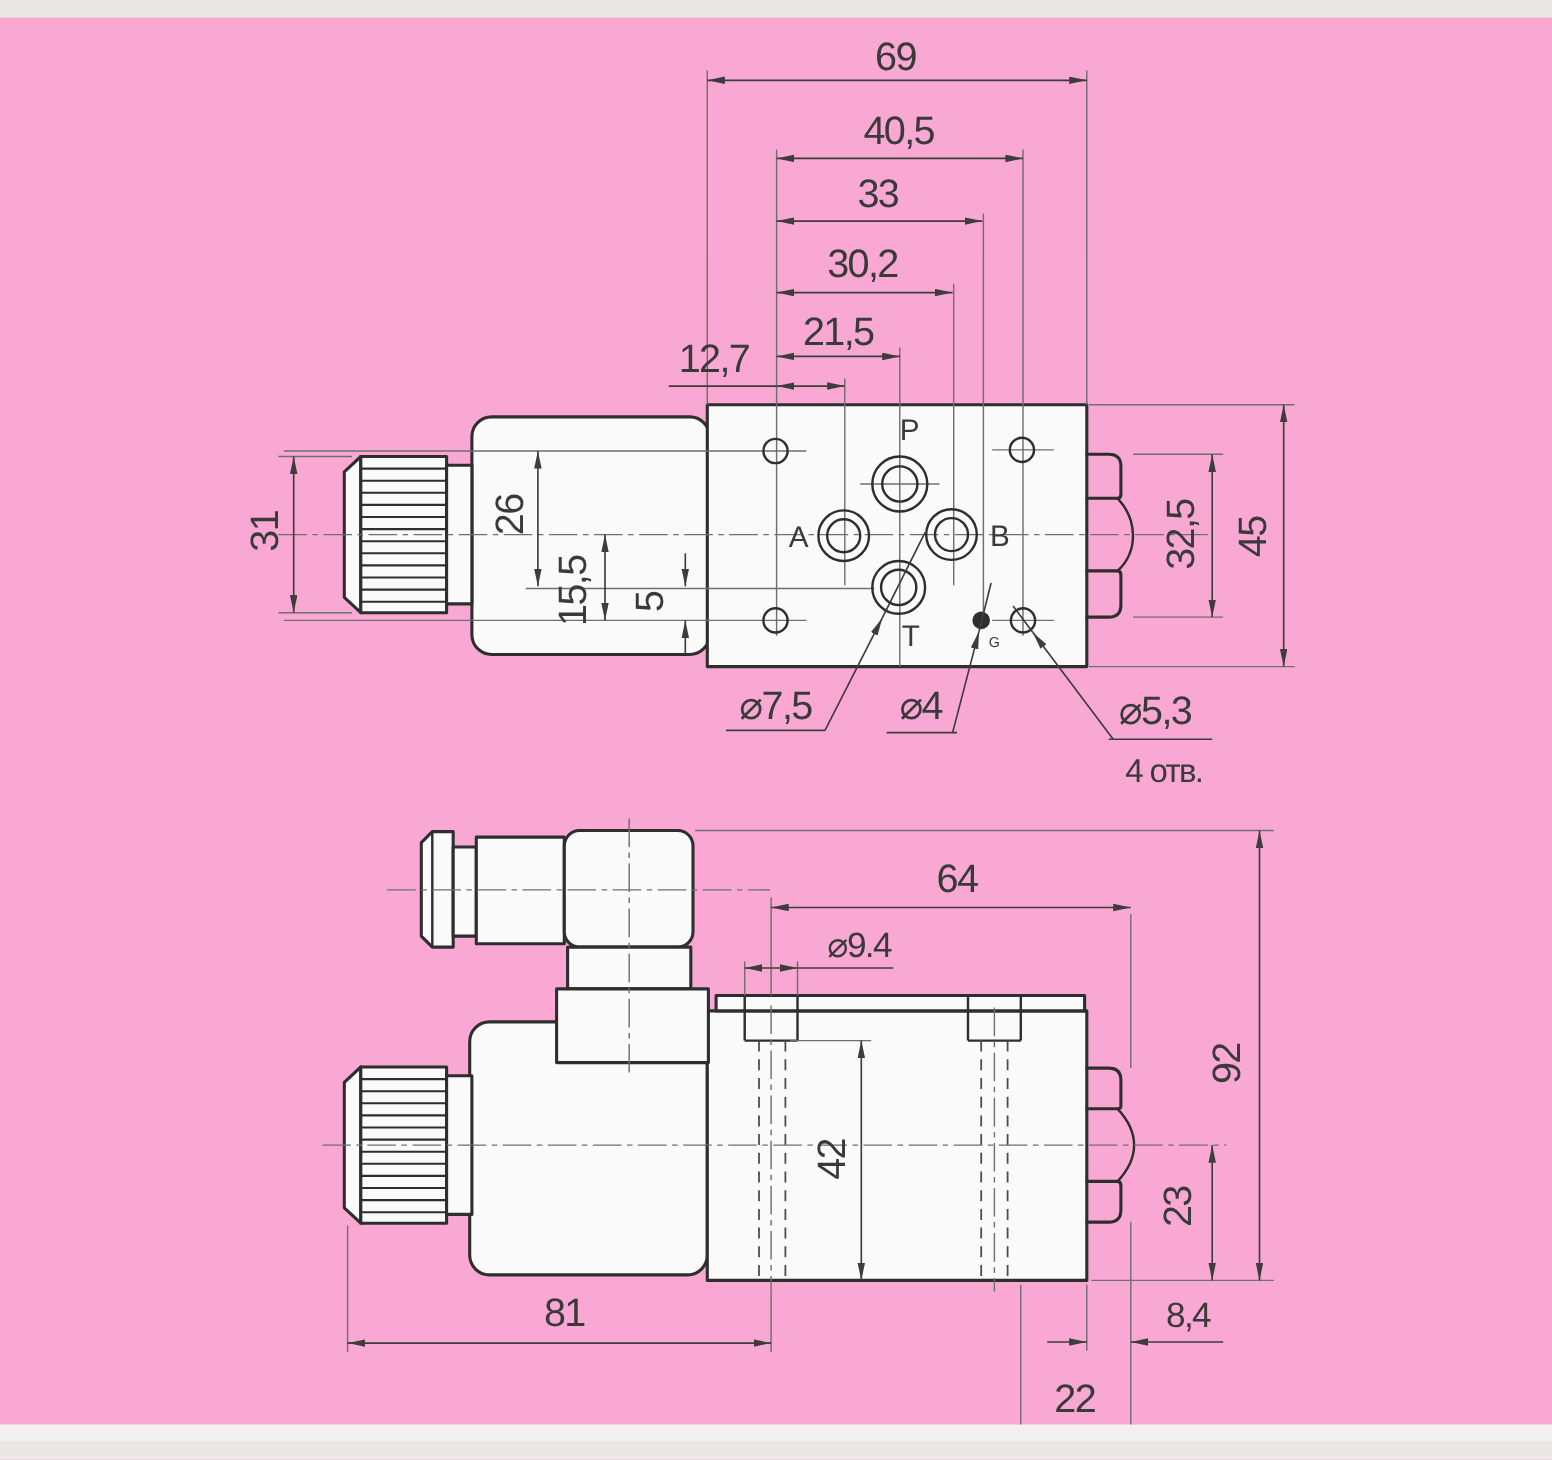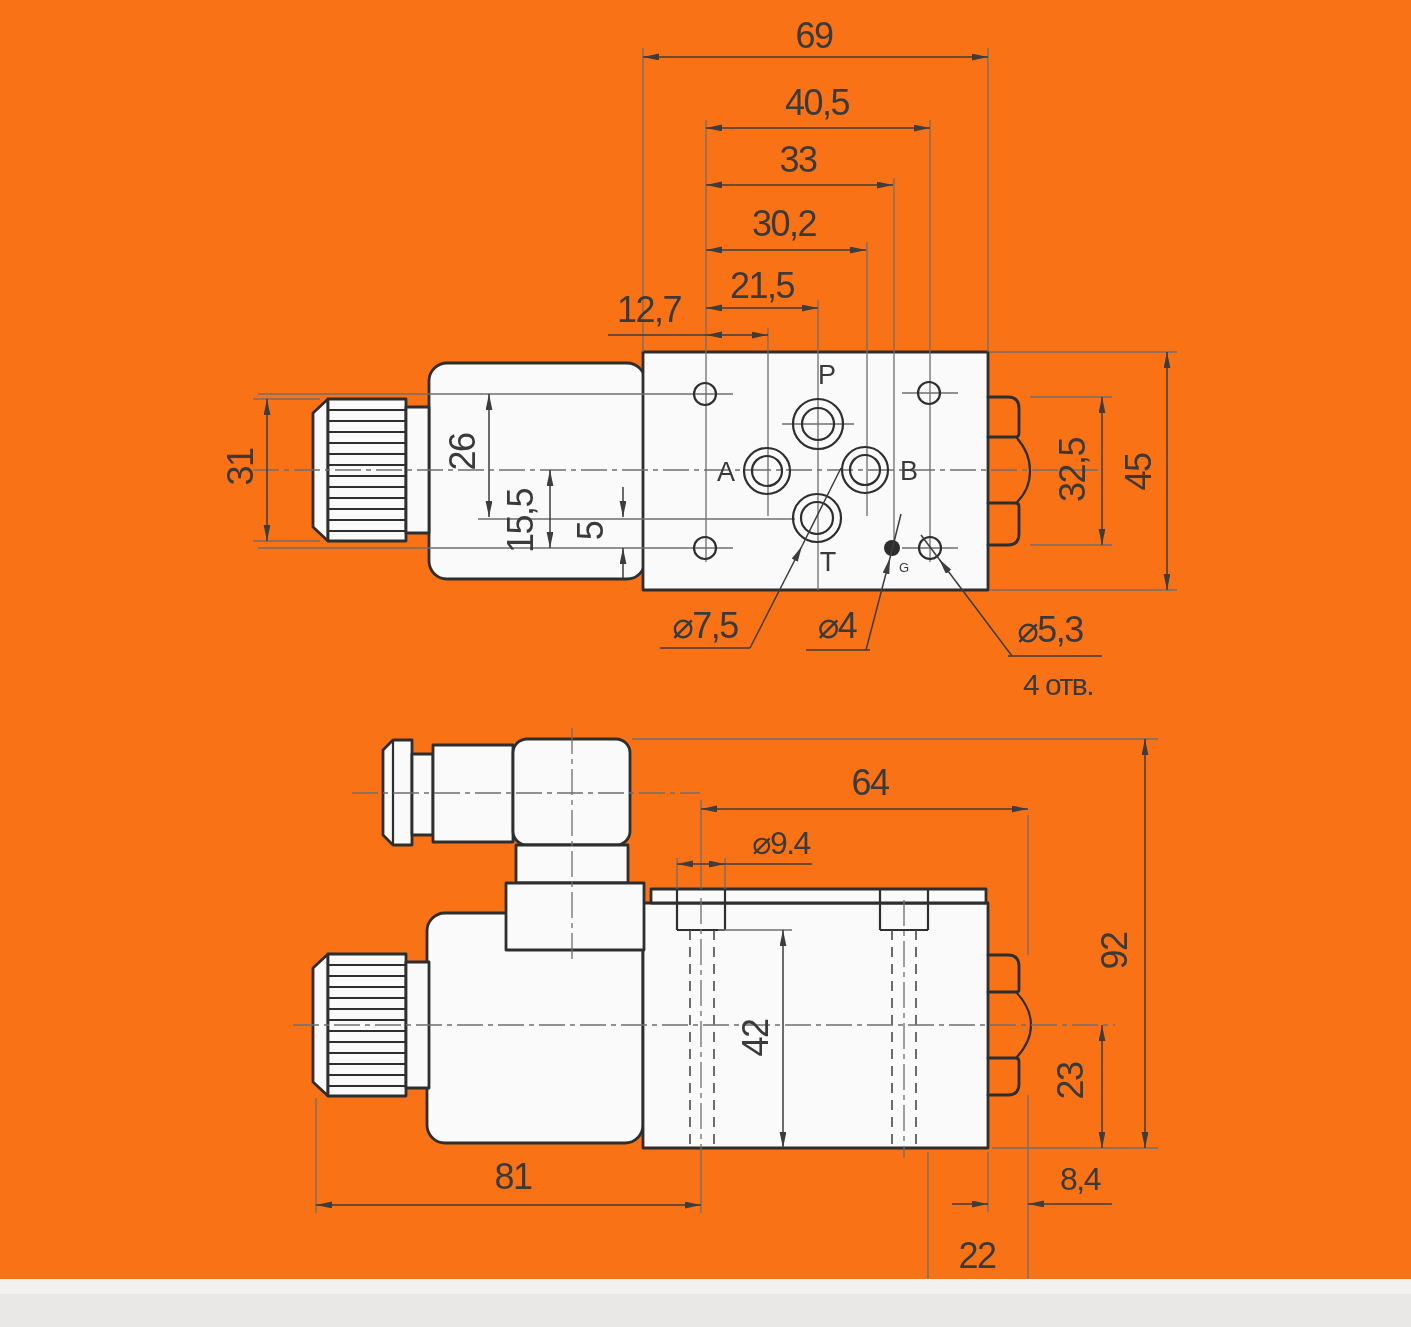--- a/index.html
+++ b/index.html
@@ -1,18 +1,18 @@
 <!DOCTYPE html>
 <html><head>
 <meta charset="utf-8">
 <style>
   html,body{margin:0;padding:0;background:#e9e8e6;}
   .stage{
-    position:relative;width:1411px;height:1294px;margin:0 auto;
-    background:#f97316;overflow:hidden;
+    position:relative;width:1411px;height:1294px;margin:16px auto;
+    background:#f9a8d4;overflow:hidden;
     font-family:"Liberation Sans","DejaVu Sans",sans-serif;
   }
   svg{display:block}
   .thick{stroke:#2e2e2e;stroke-width:2.8;fill:none;stroke-linecap:round;stroke-linejoin:round;}
   .med{stroke:#2e2e2e;stroke-width:2.2;fill:none;}
   .rib{stroke:#2e2e2e;stroke-width:1.9;fill:none;}
   .fillw{fill:#fbfafa;}
   .thin{stroke:#6f6f6f;stroke-width:1.3;fill:none;}
   .cl{stroke:#6f6f6f;stroke-width:1.3;fill:none;stroke-dasharray:26 5 5 5;}
   .hid{stroke:#4a4a4a;stroke-width:1.6;fill:none;stroke-dasharray:10 7;}

